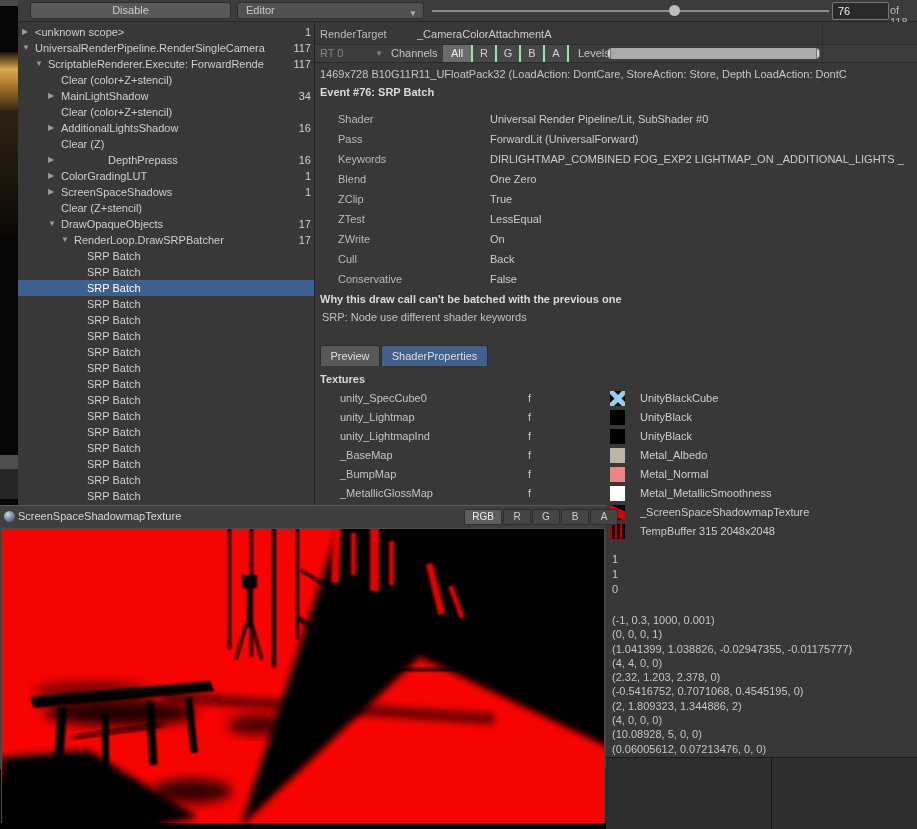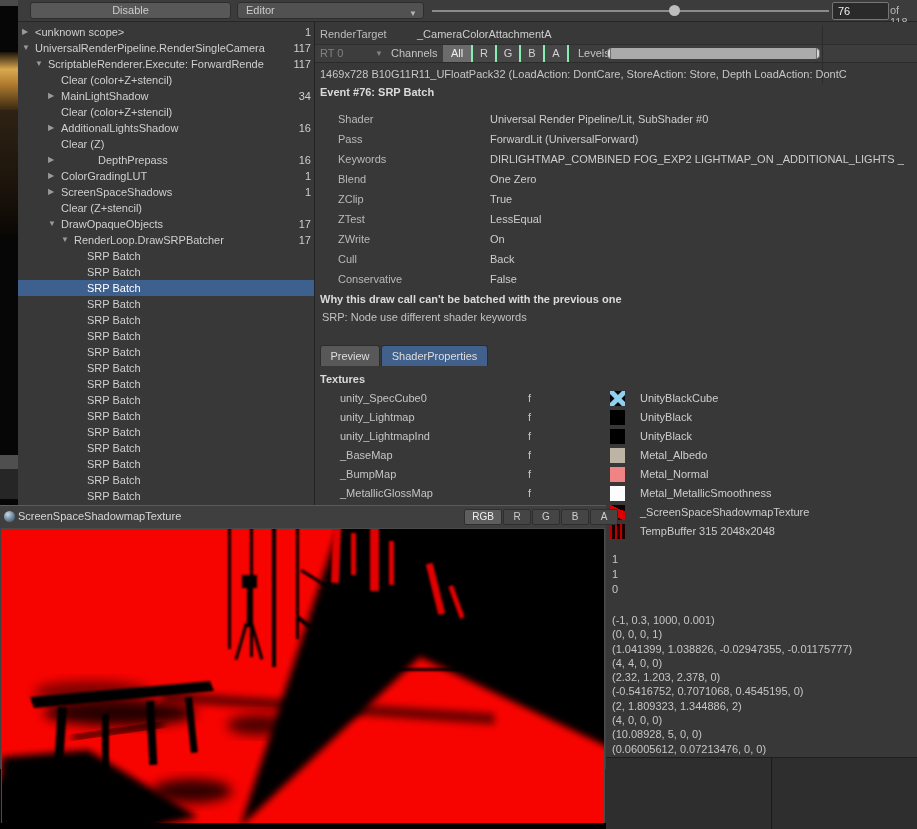--- a/index.html
+++ b/index.html
@@ -167,21 +167,21 @@
         <div class="tree-row">
           <span class="tw-arrow" style="left: 30px;">▶</span>
           <span class="tw-label" style="left: 43px;">AdditionalLightsShadow</span>
           <span class="tw-count">16</span>
         </div>
         <div class="tree-row">
           <span class="tw-label" style="left: 43px;">Clear (Z)</span>
         </div>
         <div class="tree-row">
           <span class="tw-arrow" style="left: 30px;">▶</span>
-          <span class="tw-label" style="left: 33px; padding-left: 47px;">DepthPrepass</span>
+          <span class="tw-label" style="left: 43px; padding-left: 47px;">DepthPrepass</span>
           <span class="tw-count">16</span>
         </div>
         <div class="tree-row">
           <span class="tw-arrow" style="left: 30px;">▶</span>
           <span class="tw-label" style="left: 43px;">ColorGradingLUT</span>
           <span class="tw-count">1</span>
         </div>
         <div class="tree-row">
           <span class="tw-arrow" style="left: 30px;">▶</span>
           <span class="tw-label" style="left: 43px;">ScreenSpaceShadows</span>

